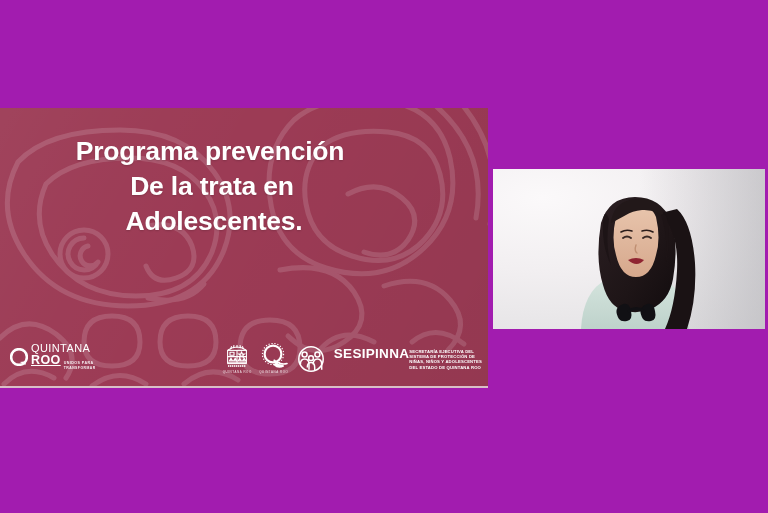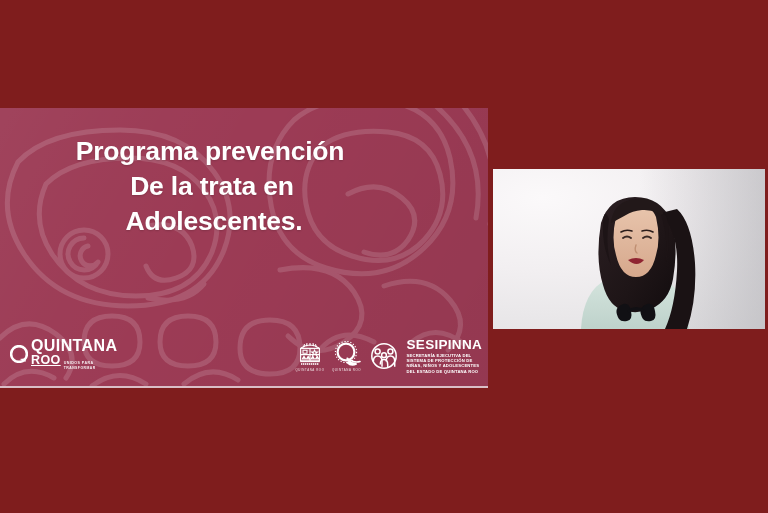--- a/index.html
+++ b/index.html
@@ -11,21 +11,21 @@
     width: 768px;
     height: 513px;
     overflow: hidden;
     font-family: "Liberation Sans", sans-serif;
   }
 
   #stage {
     position: relative;
     width: 768px;
     height: 513px;
-    background: #7f1d1d;
+    background: #a21caf;
     overflow: hidden;
   }
 
   
   #slide {
     position: absolute;
     left: 0;
     top: 108px;
     width: 488px;
     height: 278px;
@@ -87,21 +87,21 @@
   }
   #qr-mark { width: 18px; height: 18px; flex: 0 0 auto; }
   #qr-words {
     display: flex;
     flex-direction: column;
     line-height: 1;
     color: #fff;
   }
   .qr-row { display: flex; align-items: baseline; gap: 3px; }
   .qr-quintana {
-    font-size: 16px; font-weight: bold; letter-spacing: 0.4px;
+    font-size: 11px; font-weight: normal; letter-spacing: 0.4px;
   }
   .qr-roo {
     font-size: 12.5px; font-weight: bold; letter-spacing: 0.4px; text-decoration: underline;
   }
   .qr-tag {
     font-size: 3.6px; font-weight: bold; letter-spacing: 0.45px;
     opacity: 0.92; white-space: nowrap;
   }
   .qr-tag2 { font-size: 3.4px; letter-spacing: 0.5px; margin-top:1px; }
 
@@ -121,21 +121,20 @@
     letter-spacing: 0.6px;
     text-align: center;
     margin-top: 1px;
     opacity: 0.85;
     white-space: nowrap;
   }
   .emblem-wrap { display: flex; flex-direction: column; align-items: center; }
 
   #sesipinna-block {
     display: flex;
-    flex-direction: column;
     justify-content: center;
     margin-left: 1px;
   }
   #sesipinna-name {
     color: #ffffff;
     font-weight: bold;
     font-size: 13.5px;
     letter-spacing: 0.3px;
     line-height: 13px;
   }

